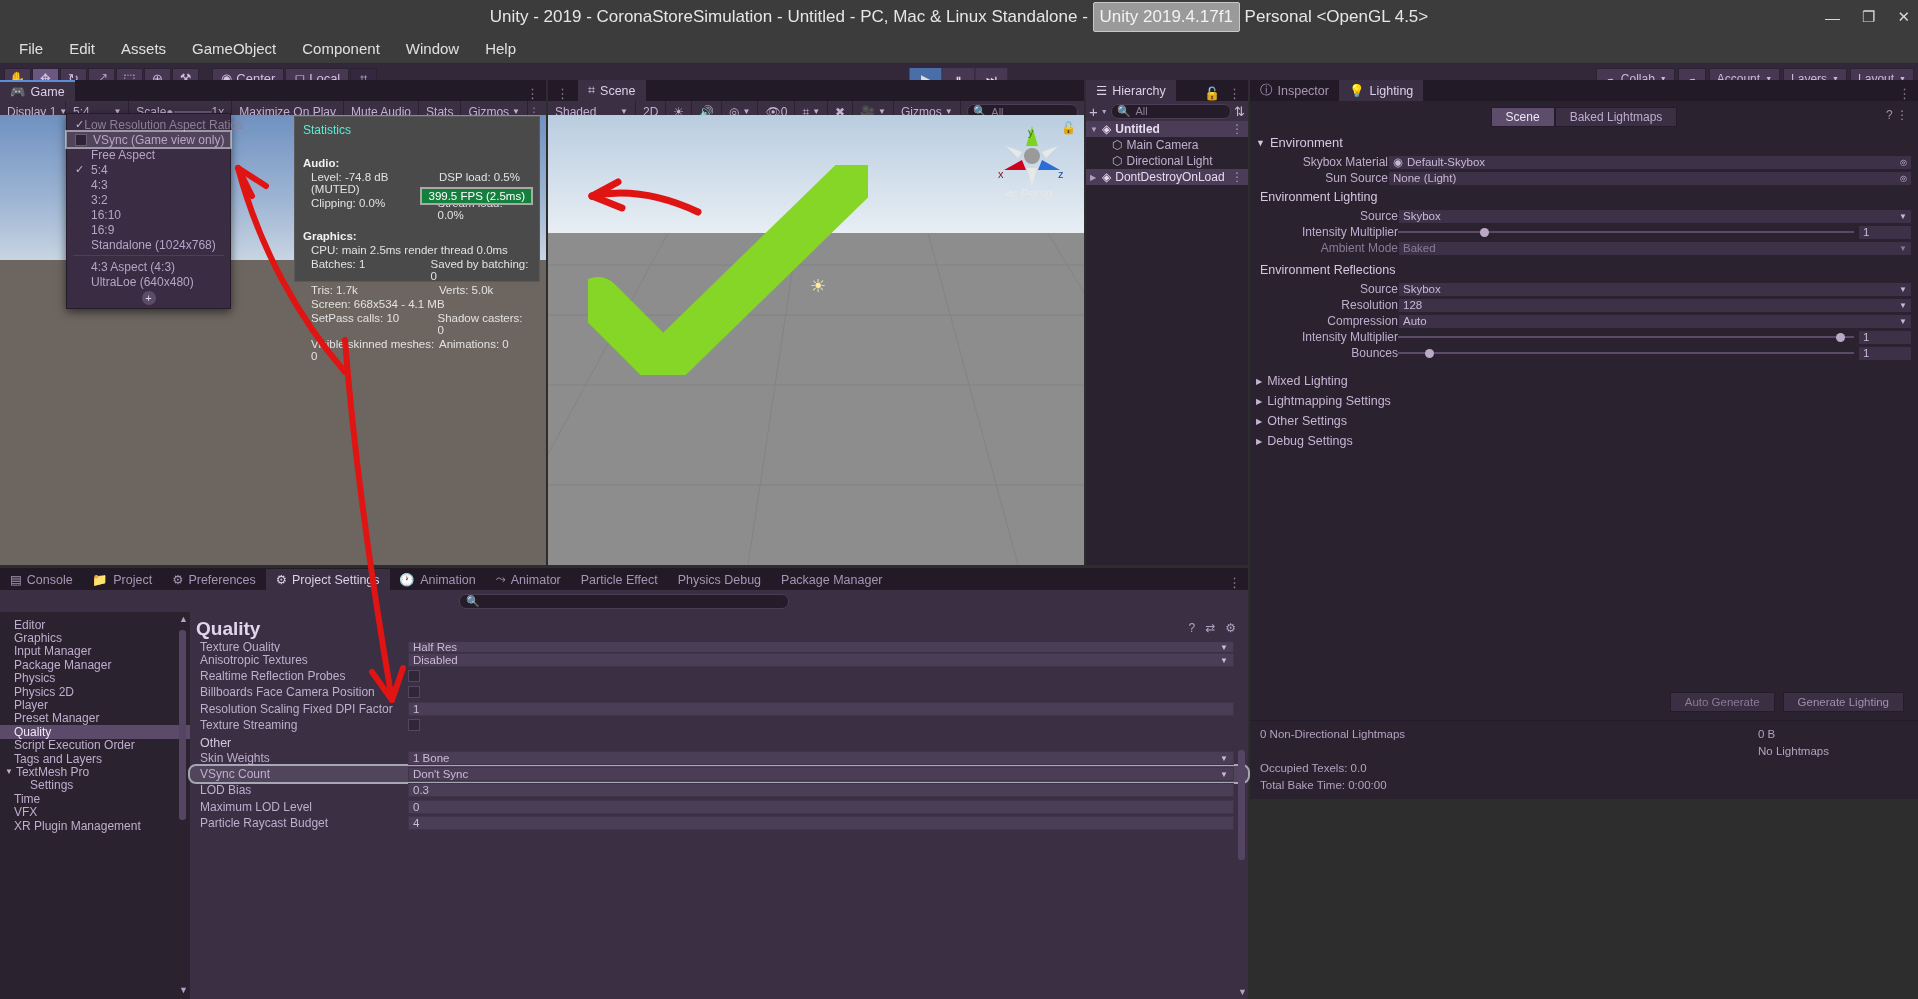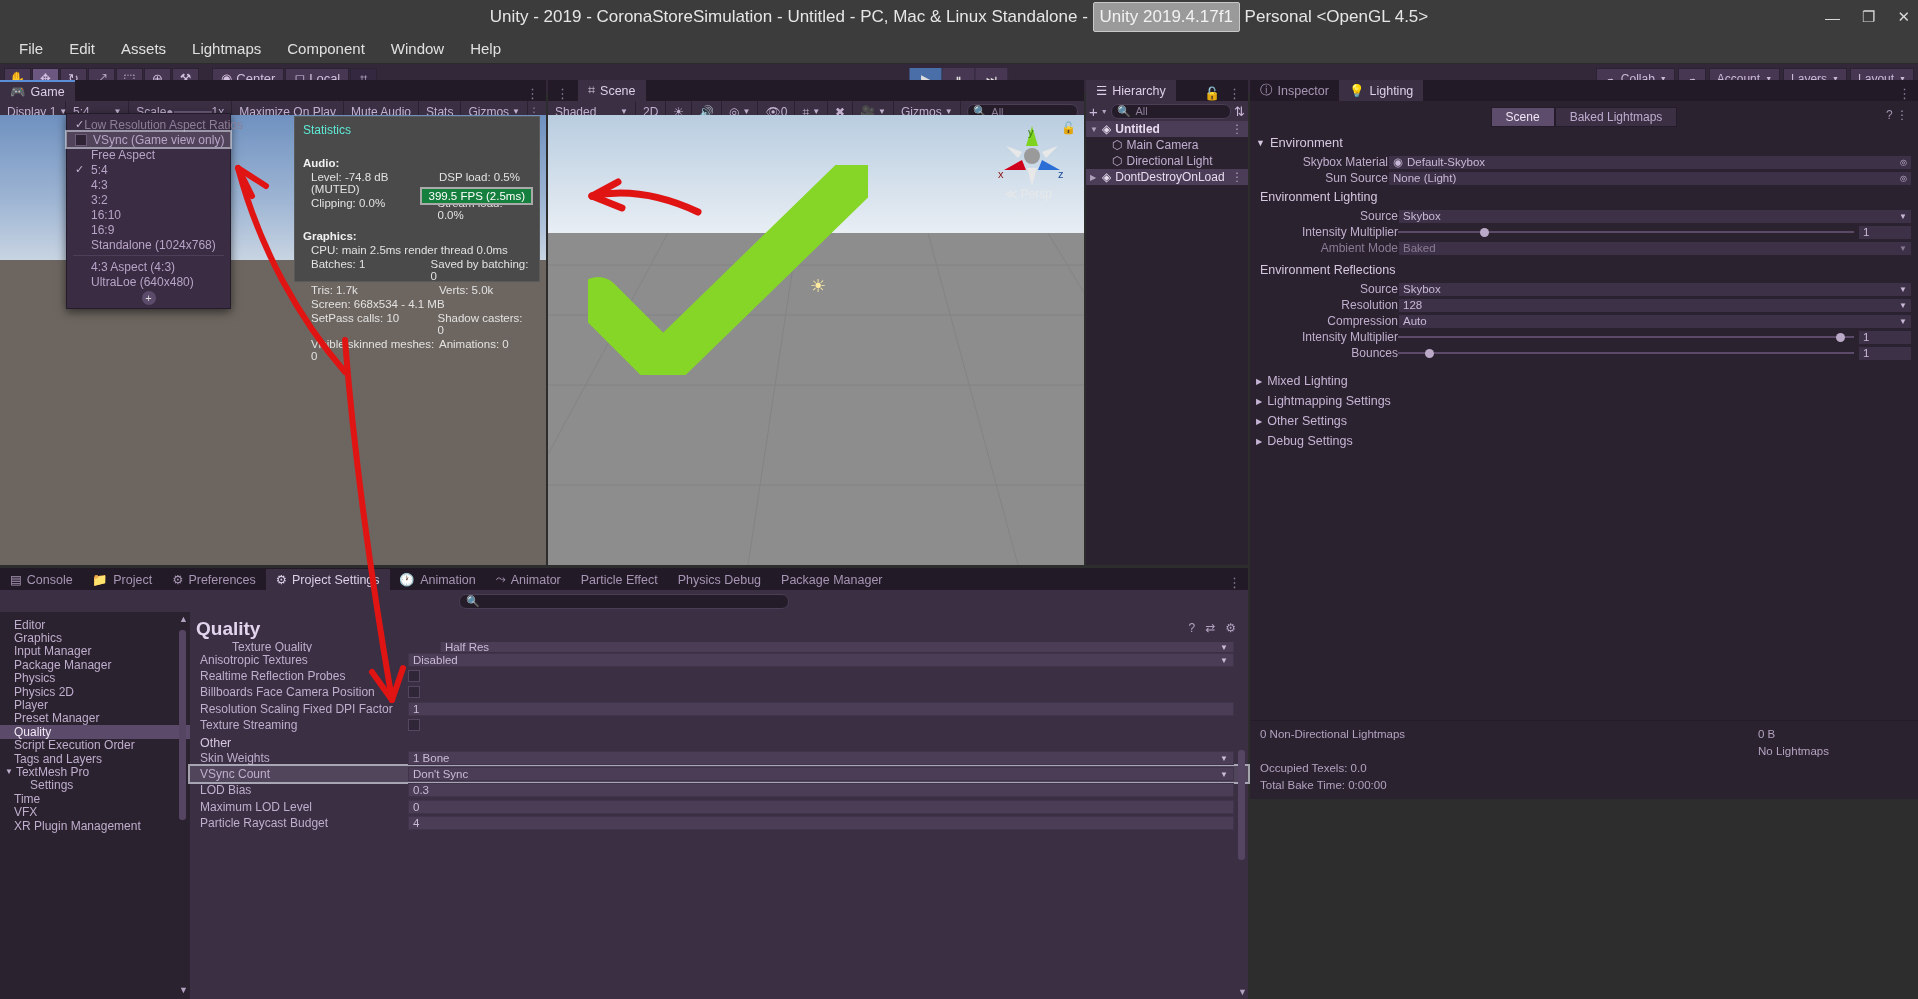--- a/index.html
+++ b/index.html
@@ -168,21 +168,21 @@
   #settings-left .sitem.sub { padding-left: 30px; }
   #settings-left .sitem .tri { font-size:8px; margin-left:-9px; margin-right:3px;}
   #settings-right { flex:1; background:#3a2f43; position:relative; padding-top: 4px;}
   #qtitle { font-size: 19px; color:#e3d4ee; font-weight:bold; padding: 2px 0 0 6px;}
   .qrow { display:flex; align-items:center; height:16.2px; font-size:12px; color:#bfaecd; padding-left:10px; }
   .qrow .qlabel { width: 208px; }
   .qfield { flex:1; height:14px; background:#4a3d55; border:1px solid #2f263759; color:#cbbad8;
             font-size:11.5px; display:flex; align-items:center; padding: 0 4px; position:relative; margin-right: 14px;}
   .qfield .caret { position:absolute; right:5px; font-size:8px;}
   .qcheck { width:12px; height:12px; background:#2f2637; border:1px solid #544660;}
-  .qrow.hl { outline: 2px solid rgba(215,215,228,.7); background: rgba(160,150,175,.22); }
+  .qrow.hl { outline: 2px solid rgba(215,215,228,.7); background: rgba(160,150,175,.22); border-radius: 6px; }
   .qsect { font-size:12.5px; color:#d6c7e0; padding-left:10px; padding-top:3px; }
   .vscroll { position:absolute; width:7px; background:#554563; border-radius:3px; }
 
   
   #annot { position:absolute; left:0; top:0; width:1918px; height:999px; pointer-events:none; z-index:80; }
 </style>
 </head>
 <body>
 
 <div id="titlebar">
@@ -195,21 +195,21 @@
     <span>—</span>
     <span>❐</span>
     <span>✕</span>
   </div>
 </div>
 
 <div id="menubar">
   <div class="mi">File</div>
   <div class="mi">Edit</div>
   <div class="mi">Assets</div>
-  <div class="mi">Lightmaps</div>
+  <div class="mi">GameObject</div>
   <div class="mi">Component</div>
   <div class="mi">Window</div>
   <div class="mi">Help</div>
 </div>
 
 <div id="toolbar">
   <div class="tbtn">✋</div>
   <div class="tbtn active">✥</div>
   <div class="tbtn">↻</div>
   <div class="tbtn">⤢</div>
@@ -616,20 +616,24 @@
       <span style="font-size:8px">▶</span>
       <span>Other Settings</span>
     </div>
     <div class="sectline">
       <span style="font-size:8px">▶</span>
       <span>Debug Settings</span>
     </div>
   </div>
 
   <div id="lightfoot">
+    <div style="display:flex;justify-content:flex-end;gap:8px;padding-right:14px;padding-bottom:8px;">
+      <span class="lfbtn">Auto Generate</span>
+      <span class="lfbtn" style="color:#a090ad">Generate Lighting</span>
+    </div>
     <div style="border-top:1px solid #241c2a;padding:5px 10px;line-height:17px;">
       <div style="display:flex;justify-content:space-between;">
         <span>0 Non-Directional Lightmaps</span>
         <span style="width:150px">0 B</span>
       </div>
       <div style="display:flex;justify-content:space-between;">
         <span></span>
         <span style="width:150px">No Lightmaps</span>
       </div>
       <div>Occupied Texels: 0.0</div>
@@ -707,21 +711,21 @@
       <div style="display:flex;align-items:center;">
         <div id="qtitle">Quality</div>
         <div style="margin-left:auto;display:flex;gap:10px;padding-right:12px;color:#b2a1c0;font-size:12px">
           <span>?</span>
           <span>⇄</span>
           <span>⚙</span>
         </div>
       </div>
 
       <div style="margin-top:2px">
-        <div class="qrow" style="overflow:hidden;height:10px;margin-left:32px;">
+        <div class="qrow" style="overflow:hidden;height:10px;">
           <span class="qlabel">Texture Quality</span>
           <span class="qfield">
             <span>Half Res</span>
             <span class="caret">▼</span>
           </span>
         </div>
         <div class="qrow">
           <span class="qlabel">Anisotropic Textures</span>
           <span class="qfield">
             <span>Disabled</span>

